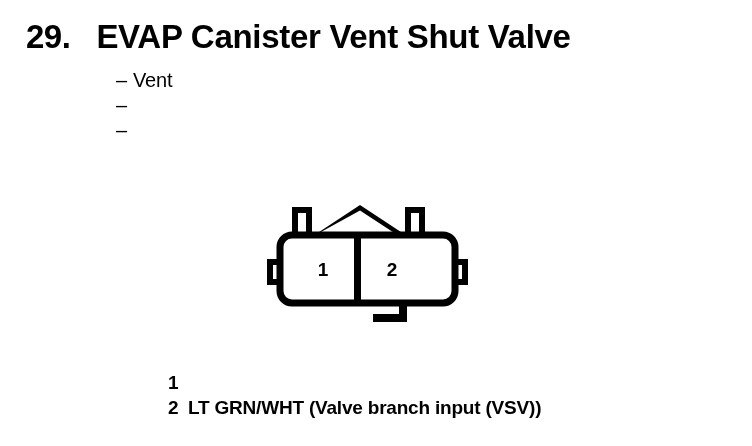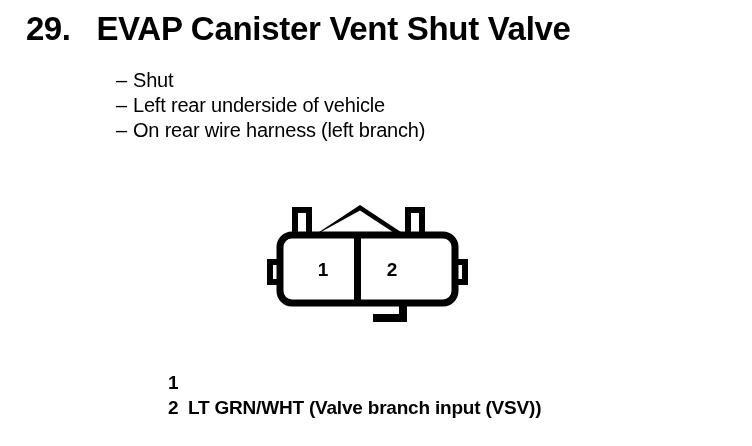--- a/index.html
+++ b/index.html
@@ -39,20 +39,21 @@
     font-weight: bold;
     letter-spacing: -0.5px;
     line-height: 1;
   }
   .heading-title {
     font-size: 33px;
     font-weight: bold;
     letter-spacing: -0.3px;
     line-height: 1;
     margin-left: 26px;
+    margin-top: 8px;
   }
 
   
   .bullets {
     position: absolute;
     left: 116px;
     top: 68px;
     width: 560px;
   }
   .bullet-row {
@@ -124,29 +125,27 @@
 <div id="page">
 
   <div class="heading">
     <span class="heading-number">29.</span>
     <span class="heading-title">EVAP Canister Vent Shut Valve</span>
   </div>
 
   <div class="bullets">
     <div class="bullet-row">
       <span class="bullet-dash">–</span>
-      <span class="bullet-text">Shut</span>
+      <span class="bullet-text">Vent</span>
     </div>
     <div class="bullet-row">
       <span class="bullet-dash">–</span>
-      <span class="bullet-text">Left rear underside of vehicle</span>
     </div>
     <div class="bullet-row">
       <span class="bullet-dash">–</span>
-      <span class="bullet-text">On rear wire harness (left branch)</span>
     </div>
   </div>
 
   <div class="connector-wrap">
     <svg class="connector-svg" width="225" height="140" viewBox="0 0 225 140">
 
       <g>
         <path d="M 55 45 L 105 12 L 155 45 L 147 45 L 105 17.5 Z" fill="#000000"></path>
         <rect x="55" y="40" width="100" height="6" fill="#000000"></rect>
       </g>

